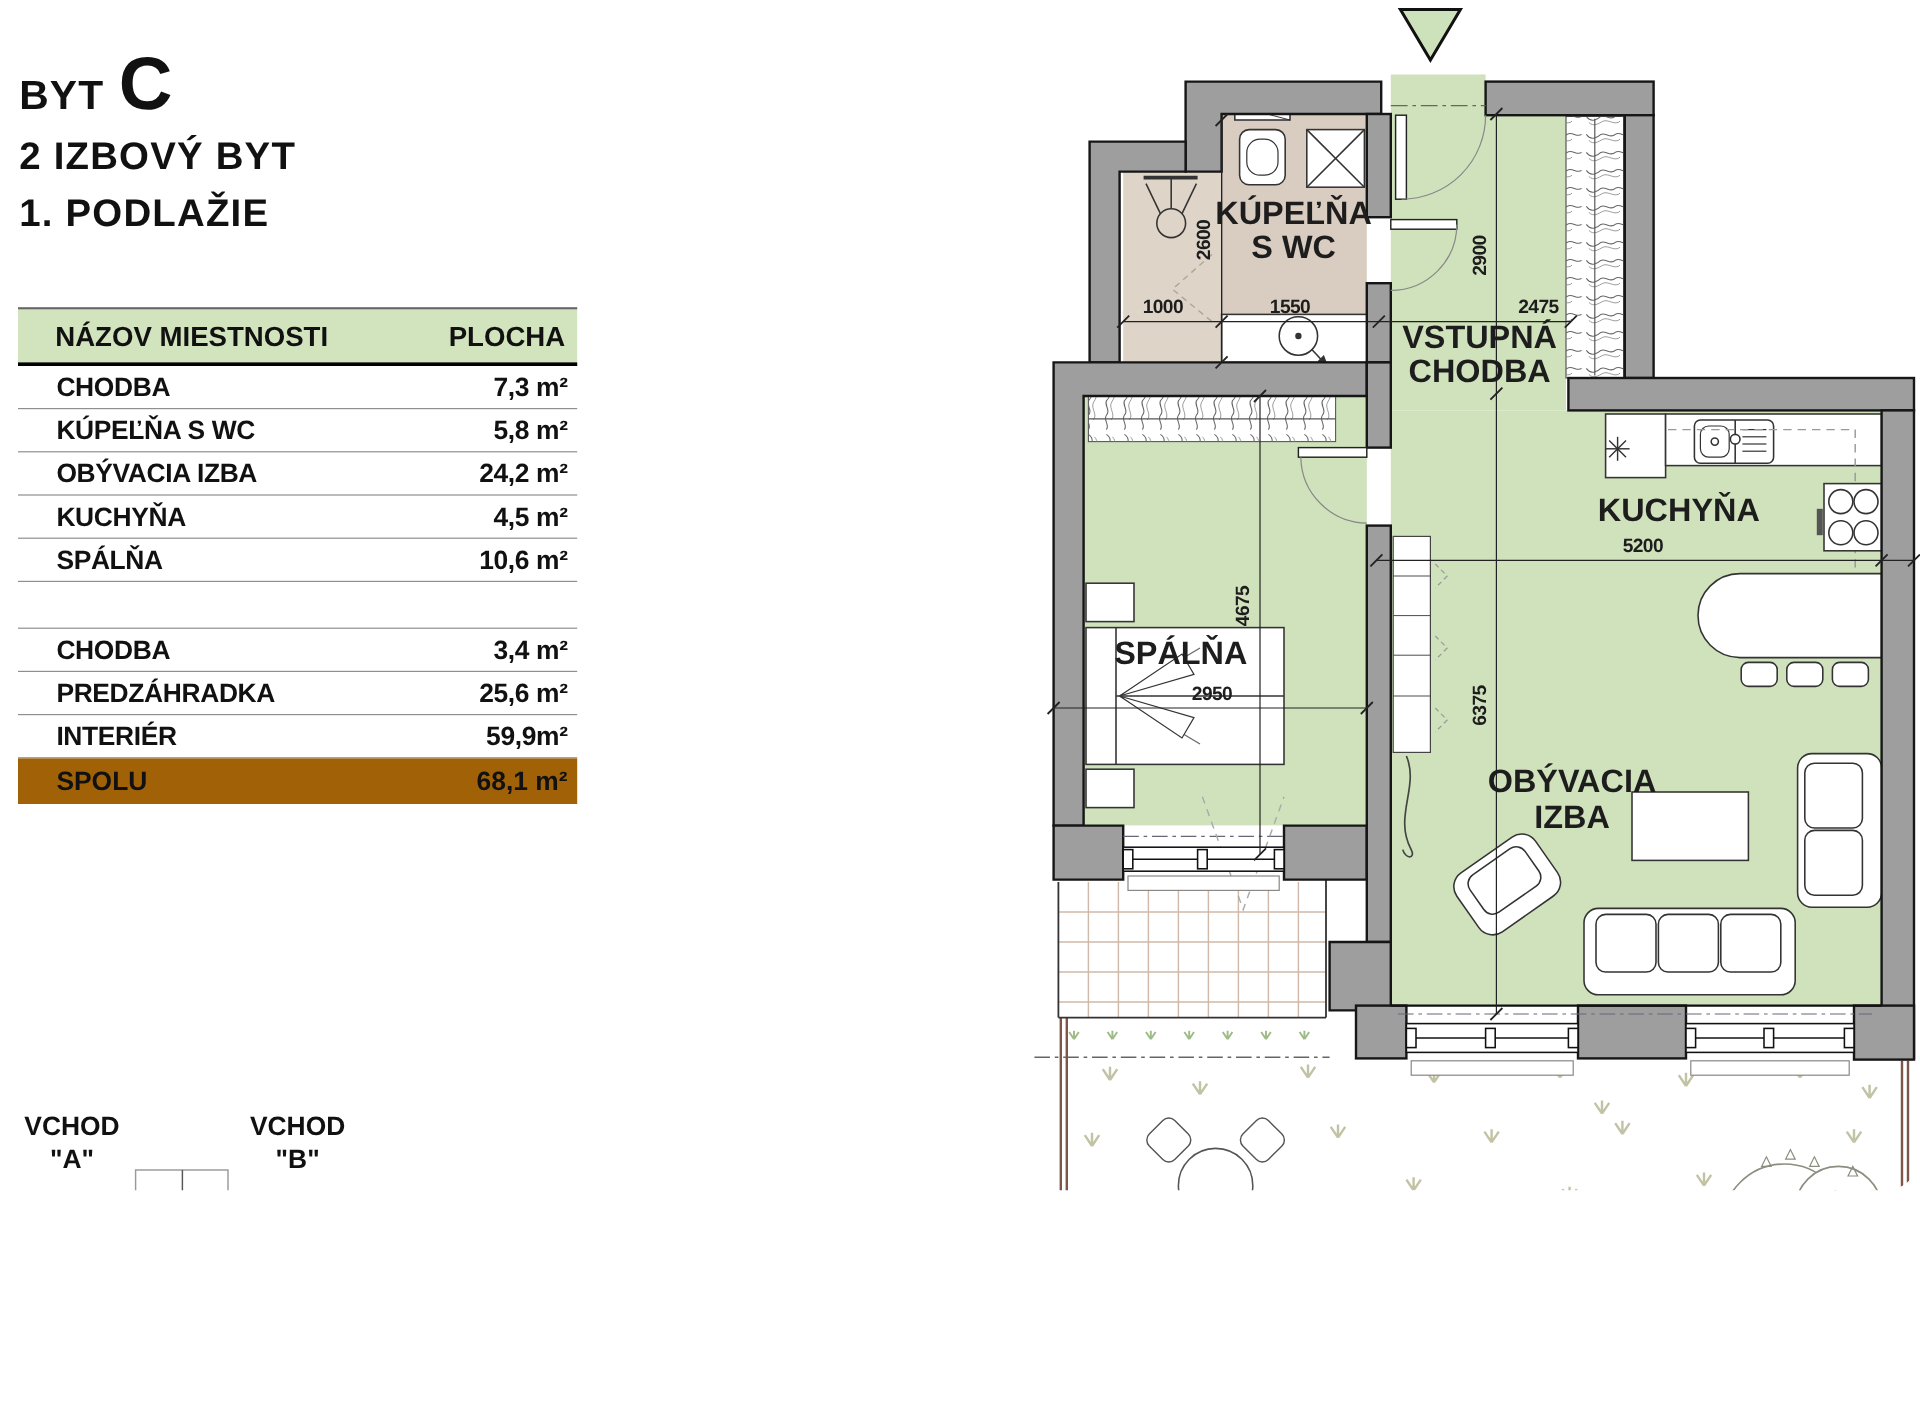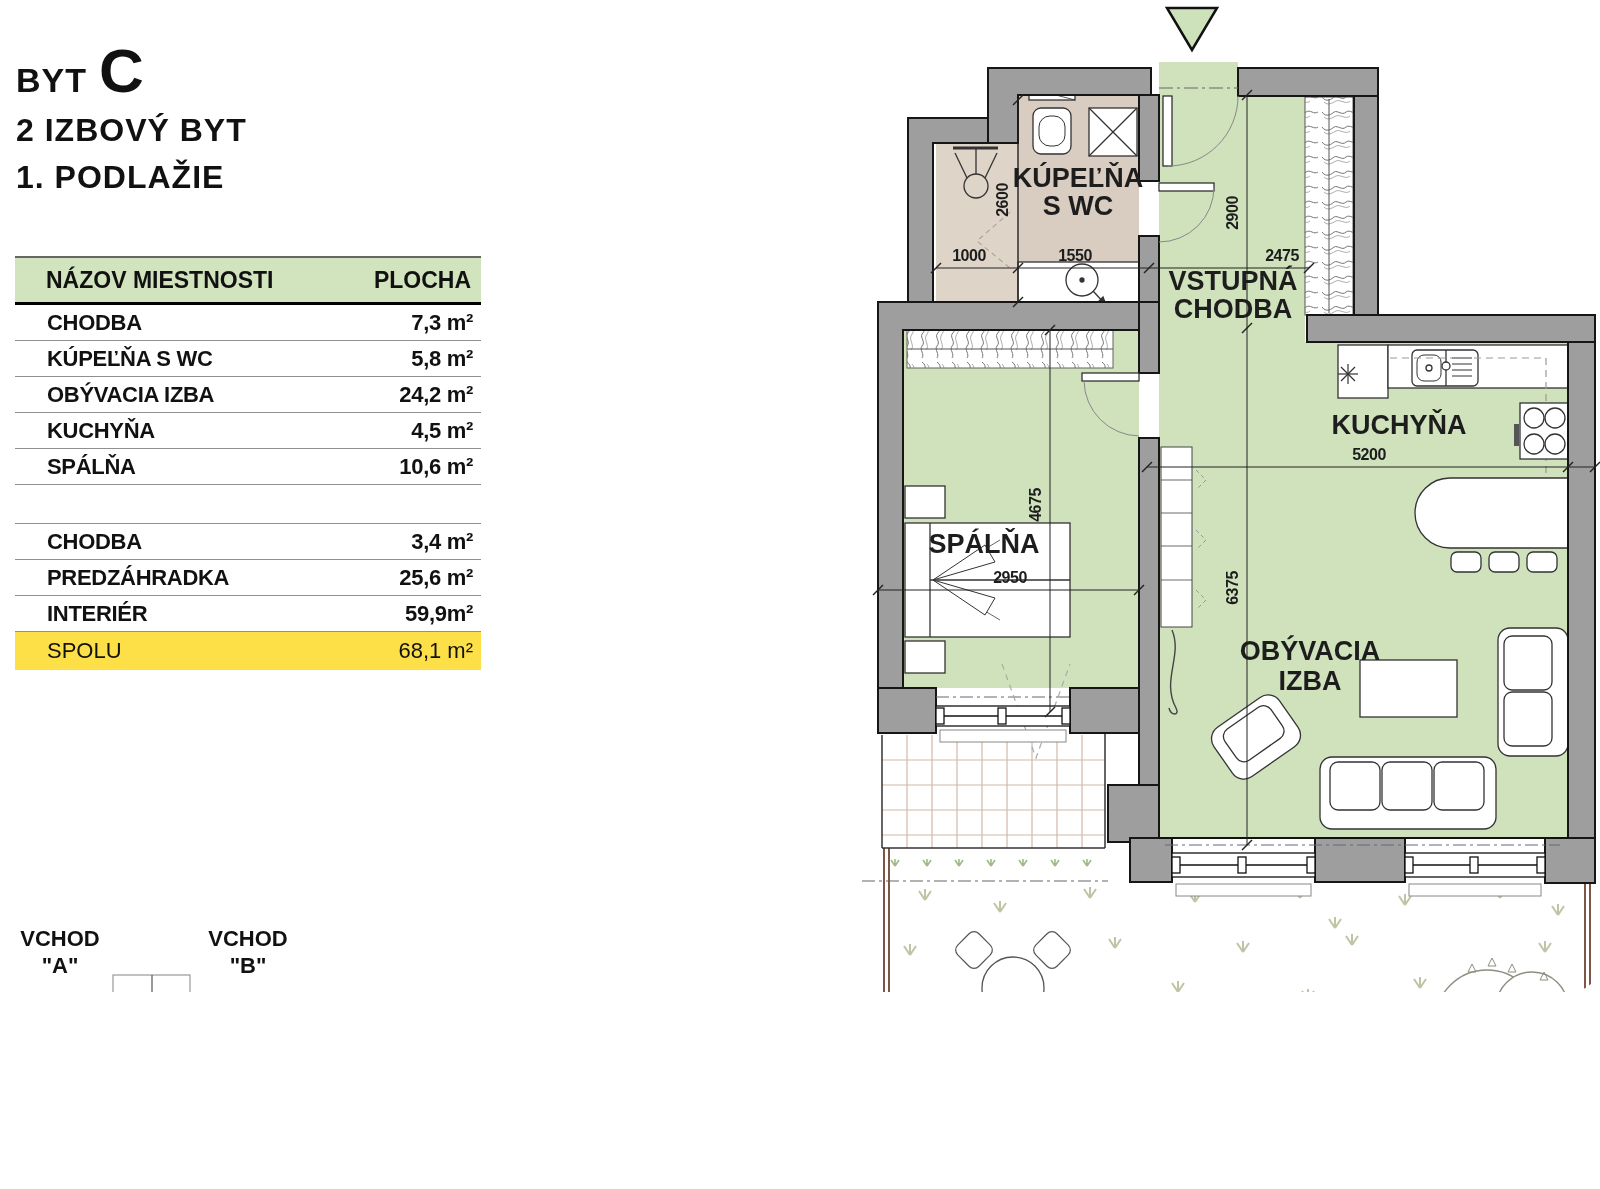--- a/index.html
+++ b/index.html
@@ -15,22 +15,22 @@
   .area-table{position:absolute;left:15px;top:256px;width:466px;border-top:2px solid #666;}
   .at-header{display:flex;align-items:center;height:44px;background:#d2e4bd;
              border-bottom:3px solid #000;font-weight:bold;font-size:23px;}
   .at-header .c1{padding-left:31px;}
   .at-header .c2{margin-left:auto;padding-right:10px;}
   .at-row{display:flex;align-items:center;height:35px;border-bottom:1px solid #8f8f8f;
           font-weight:bold;font-size:22px;letter-spacing:-0.3px;}
   .at-row .c1{padding-left:32px;}
   .at-row .c2{margin-left:auto;padding-right:8px;}
   .at-gap{height:38px;border-bottom:1px solid #8f8f8f;}
-  .at-total{display:flex;align-items:center;height:38px;background:#fde047;
-            font-weight:normal;font-size:22px;}
+  .at-total{display:flex;align-items:center;height:38px;background:#a16207;
+            font-weight:bold;font-size:22px;}
   .at-total .c1{padding-left:32px;}
   .at-total .c2{margin-left:auto;padding-right:8px;}
   svg text{font-family:"Liberation Sans",sans-serif;}
   .room-label{font-size:27px;font-weight:bold;fill:#1d1d1d;text-anchor:middle;}
   .dim-label{font-size:16px;font-weight:bold;fill:#1d1d1d;text-anchor:middle;letter-spacing:-0.5px;}
   .key-label{font-size:22px;font-weight:bold;fill:#111;text-anchor:middle;}
   .compass-s{font-family:"DejaVu Serif",serif;font-style:italic;font-weight:bold;font-size:46px;
              fill:#111;text-anchor:middle;}
 </style>
 </head>

